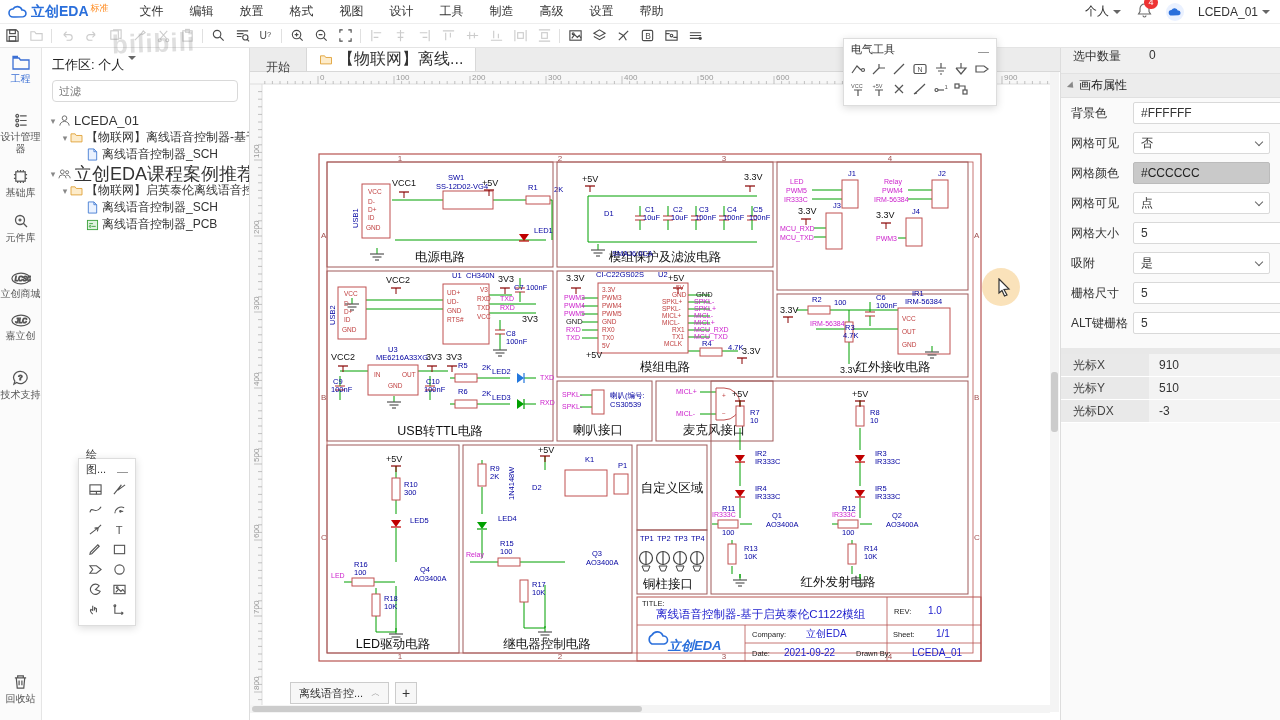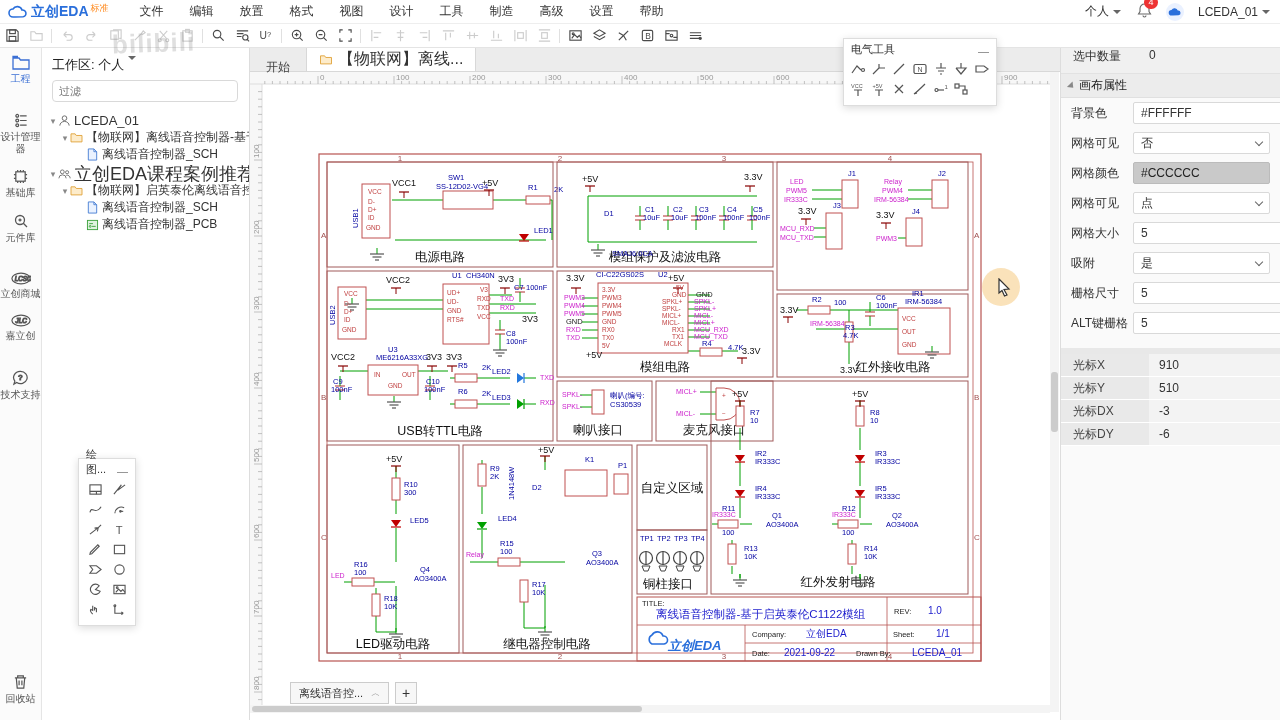--- a/index.html
+++ b/index.html
@@ -1309,24 +1309,20 @@
         <span class="cv">910</span>
       </div>
     <div class="crow">
         <span class="cl">光标Y</span>
         <span class="cv">510</span>
       </div>
     <div class="crow">
         <span class="cl">光标DX</span>
         <span class="cv">-3</span>
       </div>
-    <div class="crow">
-        <span class="cl">光标DY</span>
-        <span class="cv">-6</span>
-      </div>
   </div>
 </div>
 
 <div id="epal" class="palette">
   <div class="phd">
       <span>电气工具</span>
       <span class="min">—</span>
     </div>
   <div class="grid">
     <div class="pic">

